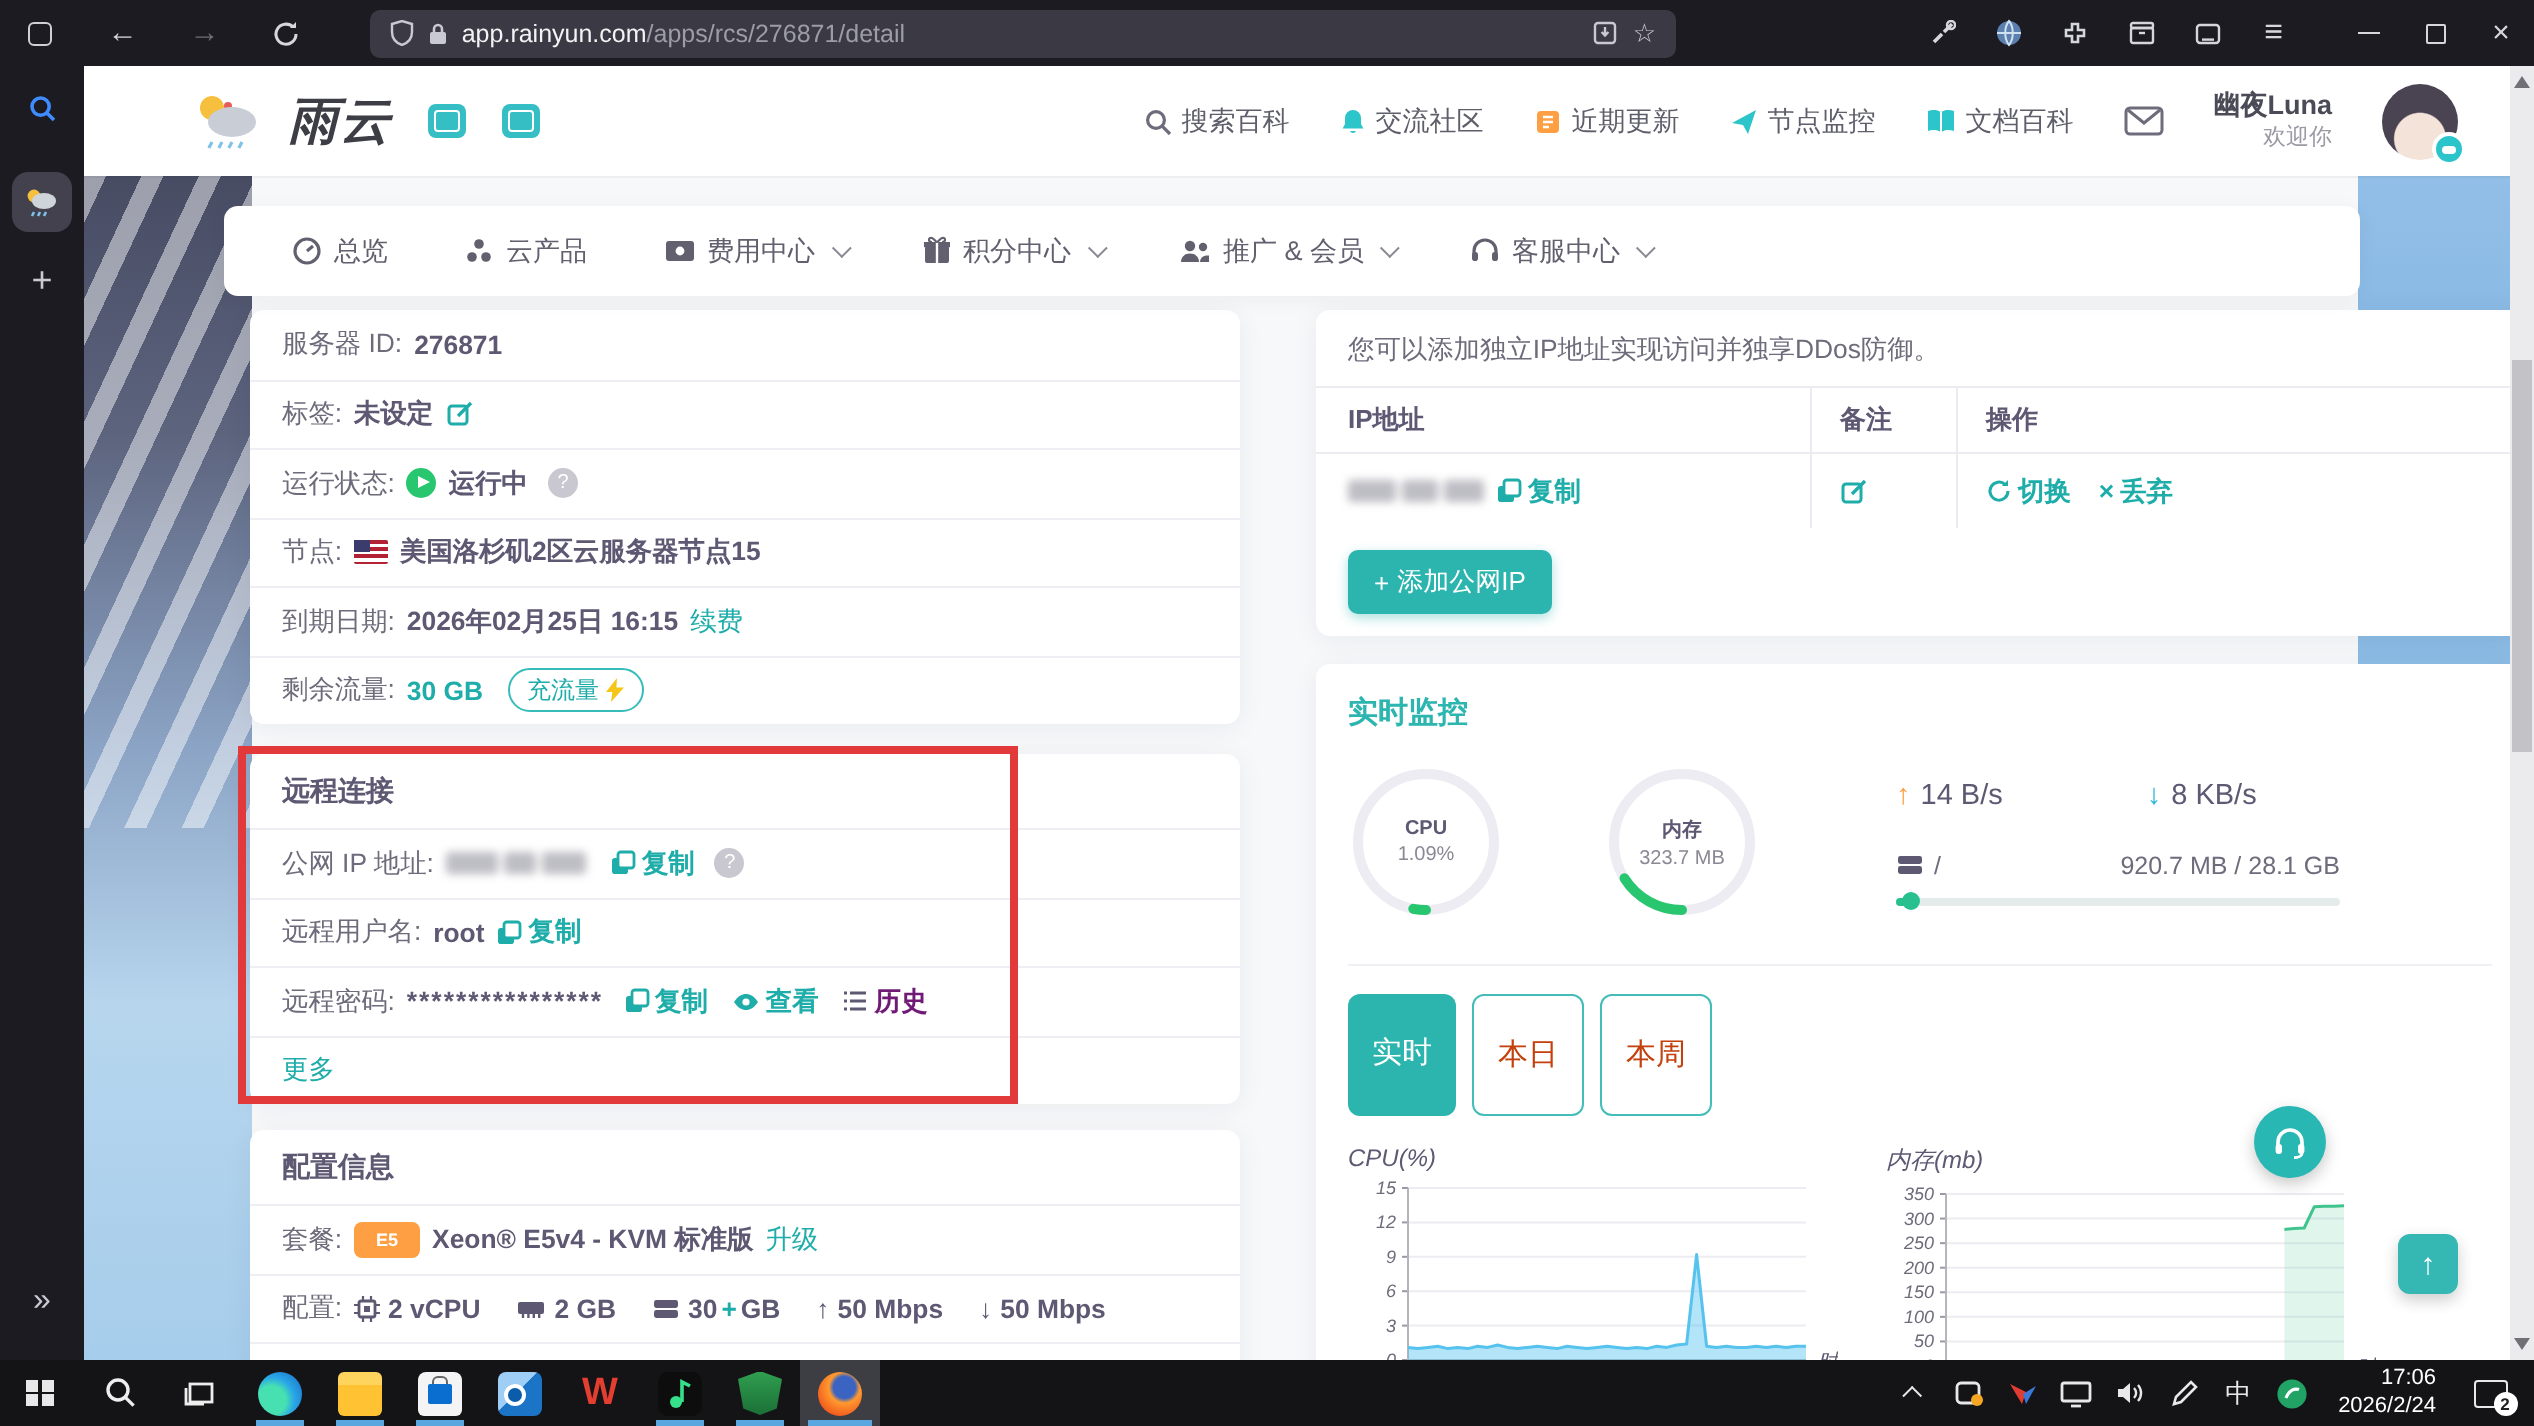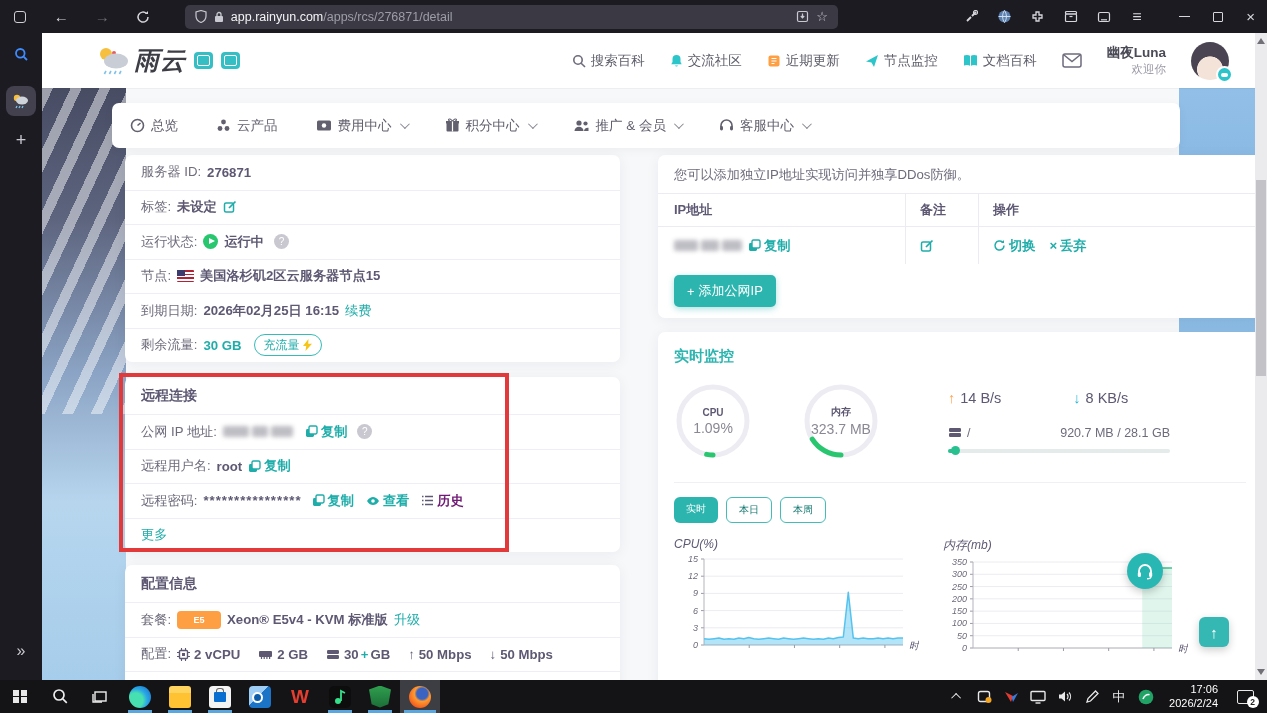--- a/index.html
+++ b/index.html
@@ -42,40 +42,40 @@
     background:
       radial-gradient(circle at 22px 180px, rgba(255,255,255,.95) 0 6px, rgba(255,255,255,0) 7px),
       radial-gradient(circle at 40px 390px, rgba(255,255,255,.95) 0 7px, rgba(255,255,255,0) 8px),
       radial-gradient(circle at 55px 520px, rgba(255,255,255,.8) 0 6px, rgba(255,255,255,0) 7px),
       radial-gradient(circle at 15px 560px, rgba(255,255,255,.7) 0 5px, rgba(255,255,255,0) 6px),
       linear-gradient(180deg,#92bfe7 0%,#7eb2e0 30%,#a9d0ee 62%,#e6f4fb 100%); }
 
   
   #hdr { position:absolute; left:0; top:0; width:1213px; height:55px; background:#fff; z-index:5;
     display:flex; align-items:center; box-shadow:0 1px 0 rgba(0,0,0,.04); }
-  #logo { display:flex; align-items:center; gap:0; margin-left:52px; }
+  #logo { display:flex; align-items:center; gap:10px; margin-left:52px; }
   #logo .brand { font-size:25px; font-weight:800; color:#3d3d46; font-style:italic; letter-spacing:1px; }
   .mini-badge { width:19px; height:17px; background:#35bec3; border-radius:4px; margin-left:8px; position:relative; }
   .mini-badge i { position:absolute; inset:3px; border:1.4px solid #fff; border-radius:2px; }
   #hnav { display:flex; align-items:center; gap:25px; margin-left:auto; margin-right:26px; }
   .hnav-it { display:flex; align-items:center; gap:5px; font-size:13.5px; color:#5f5f6b; cursor:pointer; }
   #userbox { text-align:right; line-height:1.25; }
   #userbox .uname { font-size:13.5px; font-weight:700; color:#4b4b57; }
   #userbox .greet { font-size:11.5px; color:#9b9ba6; }
   #avatar { width:38px; height:38px; border-radius:50%; position:relative; flex:none;
     background:radial-gradient(circle at 50% 72%, #f3e3d8 0 38%, #4a4352 40% 100%); }
   #avatar .cloudbadge { position:absolute; right:-4px; bottom:-3px; width:17px; height:17px; border-radius:50%;
     background:#2cc4cb; border:2px solid #fff; }
   #avatar .cloudbadge:after { content:""; position:absolute; left:3px; top:5px; width:7px; height:4px;
     background:#fff; border-radius:4px; }
 
   
   #subnav { position:absolute; left:70px; top:70px; width:1068px; height:45px; background:#fff;
     border-radius:7px; box-shadow:0 2px 10px rgba(34,41,47,.05); display:flex; align-items:center;
-    gap:38px; padding-left:18px; z-index:4; }
+    gap:38px; padding-left:34px; z-index:4; }
   .sub-it { display:flex; align-items:center; gap:6px; font-size:13.5px; color:#62606e; cursor:pointer; }
   .caret { width:7px; height:7px; border-right:1.6px solid #8b8a94; border-bottom:1.6px solid #8b8a94;
     transform:rotate(45deg) translateY(-2px); margin-left:2px; }
 
   
   .card { background:#fff; border-radius:7px; box-shadow:0 2px 14px rgba(34,41,47,.06); }
   #colL { position:absolute; left:83px; top:122px; width:495px; z-index:2; }
   #colR { position:absolute; left:616px; top:122px; width:604px; z-index:2; }
 
   .irow { min-height:34.5px; display:flex; align-items:center; padding:0 16px; font-size:13.2px;
@@ -91,21 +91,21 @@
   .playc { width:15px; height:15px; border-radius:50%; background:#28c76f; position:relative; display:inline-block; }
   .playc:after { content:""; position:absolute; left:5.5px; top:4px; border-left:6px solid #fff;
     border-top:3.5px solid transparent; border-bottom:3.5px solid transparent; }
   .flag { width:17px; height:12px; display:inline-block; position:relative; border-radius:1px;
     background:repeating-linear-gradient(180deg,#b22234 0 1.8px,#fff 1.8px 3.6px); }
   .flag:after { content:""; position:absolute; left:0; top:0; width:8px; height:6px; background:#3c3b6e; }
   .pill { display:inline-flex; align-items:center; gap:3px; border:1.4px solid #35bcb9; color:#1fadaa;
     border-radius:11px; padding:1.5px 9px; font-size:12px; margin-left:6px; cursor:pointer; }
   .blurip { display:inline-flex; gap:3px; filter:blur(2.2px); margin-right:6px; }
   .blurip i { height:11px; background:#bdbdc4; border-radius:2px; display:inline-block; }
-  .chip-e5 { width:44px; height:18px; background:#ff9f43; border-radius:4px; color:#fff; font-size:9px;
+  .chip-e5 { width:33px; height:18px; background:#ff9f43; border-radius:4px; color:#fff; font-size:9px;
     font-weight:800; display:inline-flex; align-items:center; justify-content:center; }
   .spec { display:inline-flex; align-items:center; gap:4px; margin-right:12px; color:#5e5873; font-weight:600; }
   .redbox { position:absolute; left:77px; top:340px; width:390px; height:179px; border:4px solid #e23a3a;
     z-index:9; pointer-events:none; }
 
   
   .desc { padding:11px 16px 9px; font-size:13.2px; color:#6e6b7b; }
   .tbl-h { display:flex; border-top:1px solid #ecebf2; border-bottom:1px solid #ecebf2; height:34px;
     align-items:center; font-size:13px; font-weight:700; color:#5e5873; }
   .tbl-r { display:flex; height:37px; align-items:center; font-size:13.2px; color:#6e6b7b; }
@@ -115,33 +115,33 @@
   .btn-teal { display:inline-flex; align-items:center; gap:4px; background:#2cb5ae; color:#fff;
     font-size:13px; border-radius:5px; padding:7px 13px; margin:11px 16px; cursor:pointer;
     box-shadow:0 2px 6px rgba(44,181,174,.4); }
 
   
   #monitor { margin-top:14px; padding:15px 16px 20px; height:380px; }
   #monitor h3 { color:#2db5b0; font-size:15px; font-weight:800; }
   .gaugewrap { position:relative; width:78px; height:78px; flex:none; }
   .gtxt { position:absolute; inset:0; display:flex; flex-direction:column; align-items:center; justify-content:center; }
   .gtxt .gl { font-size:10px; font-weight:700; color:#5e5873; }
-  .gtxt .gv { font-size:14px; color:#8a8894; margin-top:2px; }
+  .gtxt .gv { font-size:10px; color:#8a8894; margin-top:2px; }
   #gaugerow { display:flex; align-items:center; margin-top:16px; }
   #netstats { margin-left:68px; width:222px; font-size:14.5px; color:#5e5873; }
   #netstats .r1 { display:flex; align-items:center; }
   #netstats .r2 { display:flex; align-items:center; justify-content:space-between; margin-top:20px;
     font-size:12.5px; color:#6e6b7b; }
   .track { position:relative; height:4px; background:#e3ecea; border-radius:2px; margin-top:9px; }
   .track .fill { position:absolute; left:0; top:0; height:4px; background:#29c08f; border-radius:2px; }
   .track .dot { position:absolute; top:-2.5px; width:9px; height:9px; border-radius:50%; background:#29c08f; }
   #tabsrow { display:flex; gap:8px; margin-top:22px; border-top:1px solid #f0eff4; padding-top:14px; }
-  .ttab { font-size:10px; padding:5px 12px; border-radius:6px; cursor:pointer; }
+  .ttab { font-size:15px; padding:20px 12px; border-radius:6px; cursor:pointer; }
   .ttab.on { background:#2cb5ae; color:#fff; }
-  .ttab.off { border:1px solid #43bdb8; color:#0f766e; background:#fff; }
+  .ttab.off { border:1px solid #43bdb8; color:#c2410c; background:#fff; }
   #chartsrow { display:flex; gap:24px; margin-top:14px;font-style:italic; }
   .chart-t { font-size:12px; color:#5e5873; margin-bottom:2px; }
 
   .float-headset { position:absolute; left:1085px; top:520px; width:36px; height:36px; border-radius:50%;
     background:#29b7b4; z-index:20; display:flex; align-items:center; justify-content:center;
     box-shadow:0 3px 8px rgba(0,0,0,.22); cursor:pointer; }
   .float-top { position:absolute; left:1157px; top:584px; width:30px; height:30px; border-radius:6px;
     background:#35b8b4; z-index:20; color:#fff; font-size:15px; display:flex; align-items:center;
     justify-content:center; box-shadow:0 3px 8px rgba(0,0,0,.2); cursor:pointer; }
 

